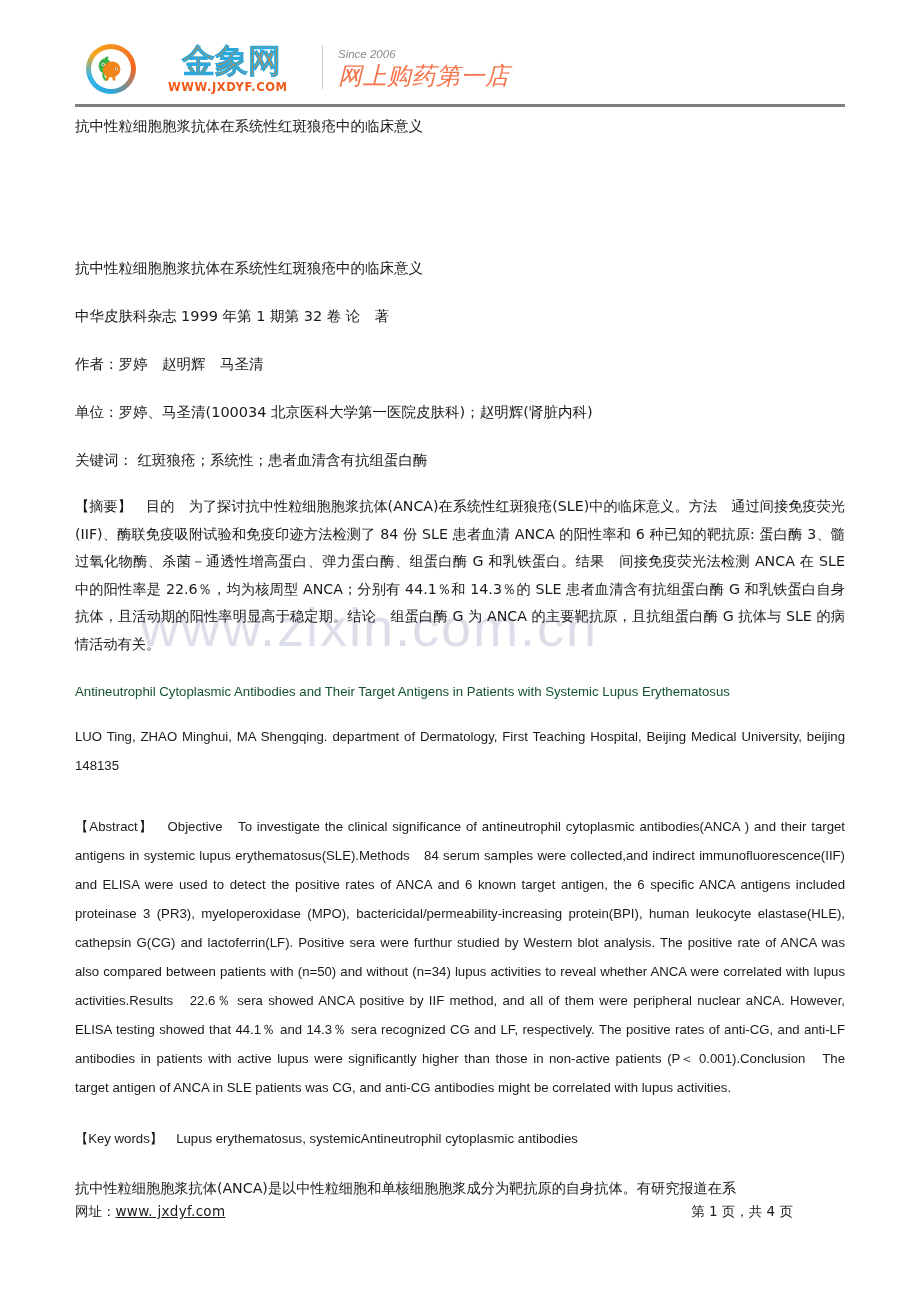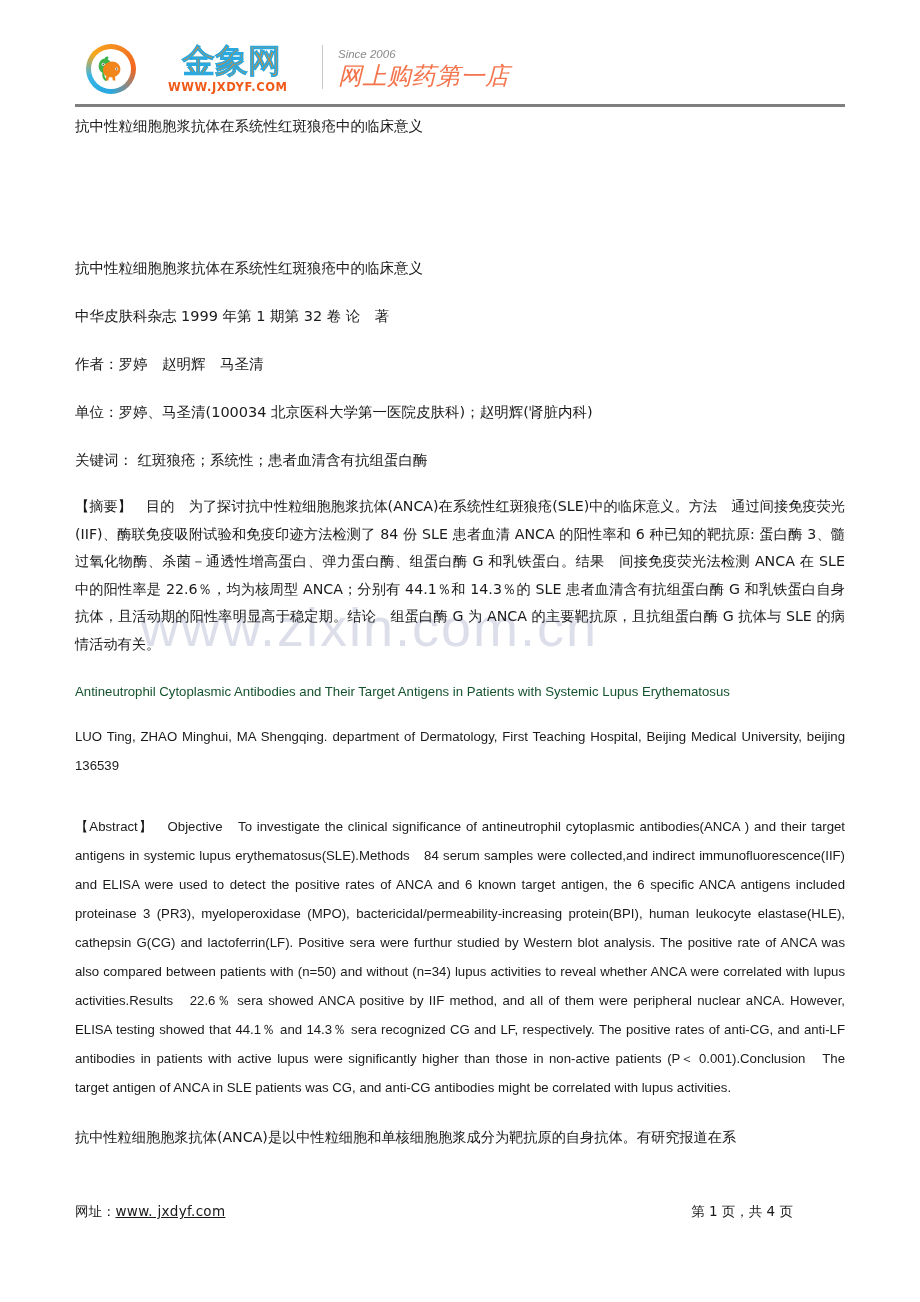--- a/index.html
+++ b/index.html
@@ -324,24 +324,25 @@
     <div class="meta-line cn">作者：罗婷　赵明辉　马圣清</div>
 
     <div class="meta-line cn">单位：罗婷、马圣清(100034 北京医科大学第一医院皮肤科)；赵明辉(肾脏内科)</div>
 
     <div class="meta-line cn">关键词： 红斑狼疮；系统性；患者血清含有抗组蛋白酶</div>
 
     <div class="abstract-cn cn">【摘要】　目的　为了探讨抗中性粒细胞胞浆抗体(ANCA)在系统性红斑狼疮(SLE)中的临床意义。方法　通过间接免疫荧光(IIF)、酶联免疫吸附试验和免疫印迹方法检测了 84 份 SLE 患者血清 ANCA 的阳性率和 6 种已知的靶抗原: 蛋白酶 3、髓过氧化物酶、杀菌－通透性增高蛋白、弹力蛋白酶、组蛋白酶 G 和乳铁蛋白。结果　间接免疫荧光法检测 ANCA 在 SLE 中的阳性率是 22.6％，均为核周型 ANCA；分别有 44.1％和 14.3％的 SLE 患者血清含有抗组蛋白酶 G 和乳铁蛋白自身抗体，且活动期的阳性率明显高于稳定期。结论　组蛋白酶 G 为 ANCA 的主要靶抗原，且抗组蛋白酶 G 抗体与 SLE 的病情活动有关。</div>
 
     <div class="en-title en">Antineutrophil Cytoplasmic Antibodies and Their Target Antigens in Patients with Systemic Lupus Erythematosus</div>
 
-    <div class="en-affil en">LUO Ting, ZHAO Minghui, MA Shengqing. department of Dermatology, First Teaching Hospital, Beijing Medical University, beijing 136539</div>
+    <div class="en-affil en">LUO Ting, ZHAO Minghui, MA Shengqing. department of Dermatology, First Teaching Hospital, Beijing Medical University, beijing 148135</div>
 
     <div class="abstract-en en">【Abstract】　Objective　To investigate the clinical significance of antineutrophil cytoplasmic antibodies(ANCA ) and their target antigens in systemic lupus erythematosus(SLE).Methods　84 serum samples were collected,and indirect immunofluorescence(IIF) and ELISA were used to detect the positive rates of ANCA and 6 known target antigen, the 6 specific ANCA antigens included proteinase 3 (PR3), myeloperoxidase (MPO), bactericidal/permeability-increasing protein(BPI), human leukocyte elastase(HLE), cathepsin G(CG) and lactoferrin(LF). Positive sera were furthur studied by Western blot analysis. The positive rate of ANCA was also compared between patients with (n=50) and without (n=34) lupus activities to reveal whether ANCA were correlated with lupus activities.Results　22.6％ sera showed ANCA positive by IIF method, and all of them were peripheral nuclear aNCA. However, ELISA testing showed that 44.1％ and 14.3％ sera recognized CG and LF, respectively. The positive rates of anti-CG, and anti-LF antibodies in patients with active lupus were significantly higher than those in non-active patients (P＜ 0.001).Conclusion　The target antigen of ANCA in SLE patients was CG, and anti-CG antibodies might be correlated with lupus activities.</div>
 
+    <div class="keywords-en en">【Key words】　Lupus erythematosus, systemicAntineutrophil cytoplasmic antibodies</div>
 
     <div class="body-cn cn">抗中性粒细胞胞浆抗体(ANCA)是以中性粒细胞和单核细胞胞浆成分为靶抗原的自身抗体。有研究报道在系</div>
 
   </div>
 
   <div class="footer-rule"></div>
   <div class="footer">
     <div class="footer-left">
       <span>网址：</span><span class="url">www. jxdyf.com</span>
     </div>

